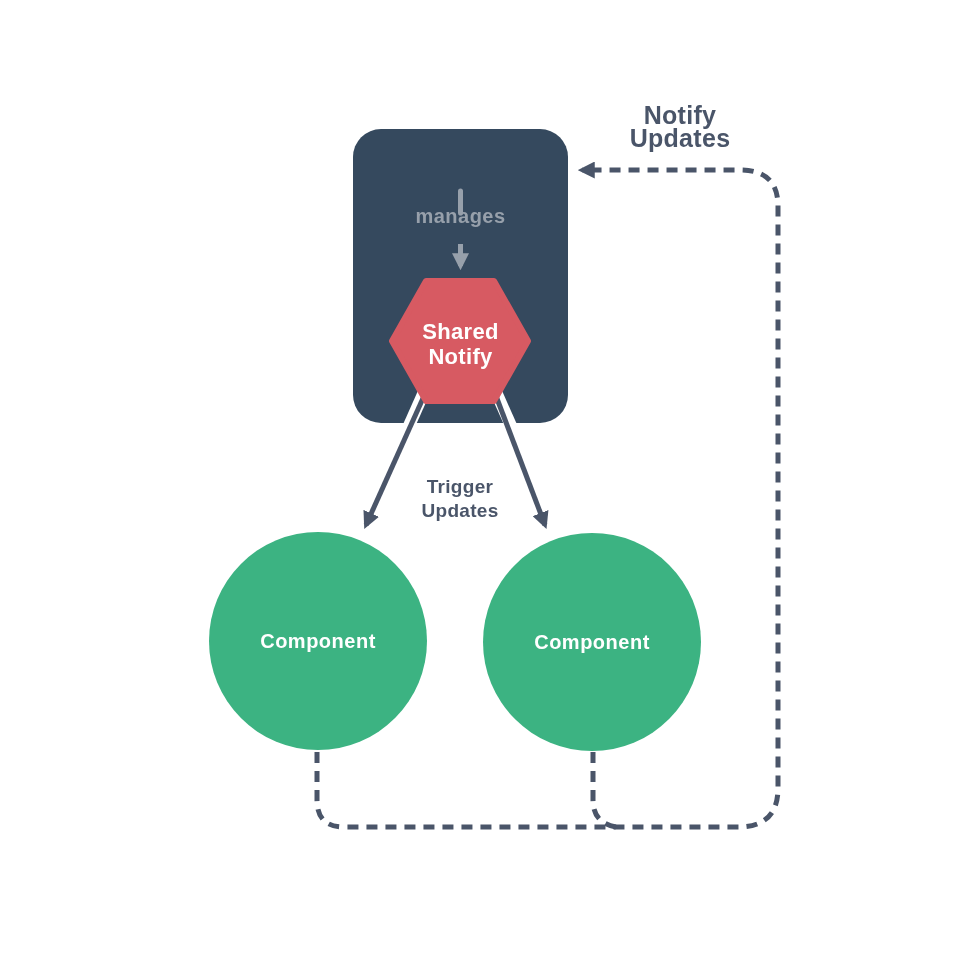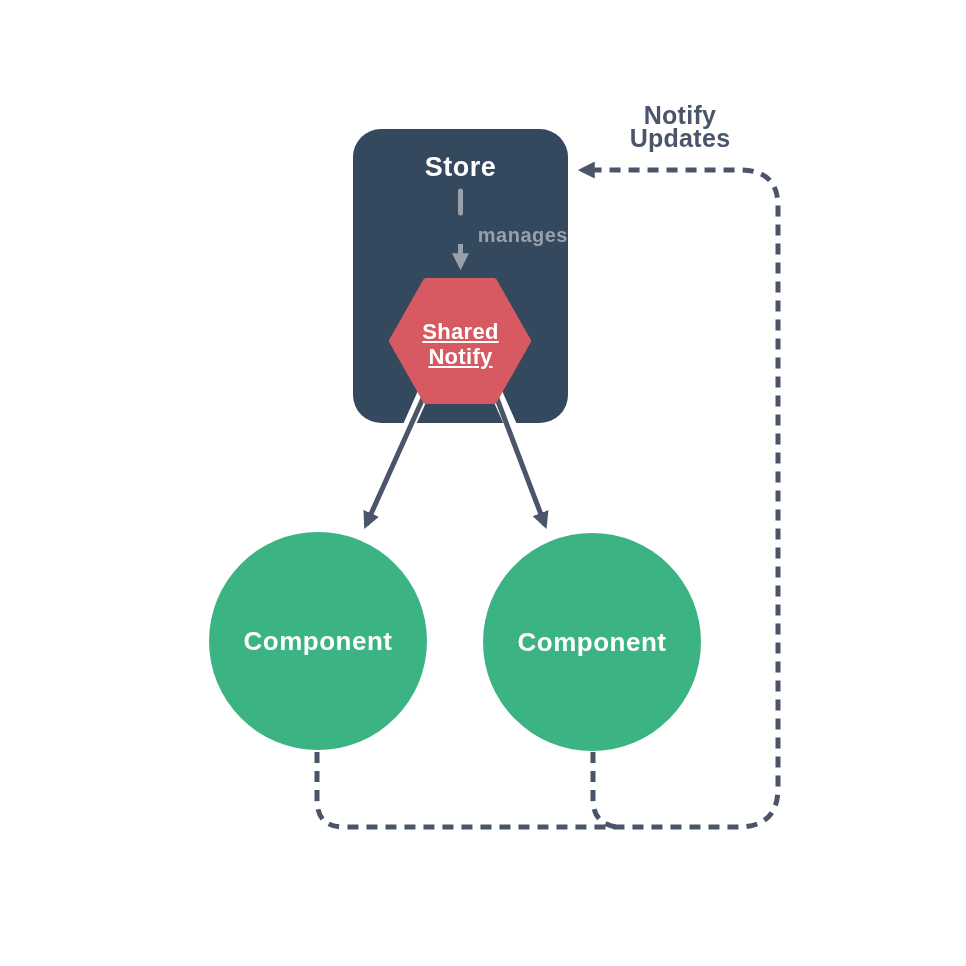--- a/index.html
+++ b/index.html
@@ -37,32 +37,32 @@
   }
   .circle-left{left:209px;top:532px;}
   .circle-right{left:483px;top:533px;}
   .label{position:absolute;z-index:3;text-align:center;font-weight:bold;}
   .store-label{
     left:353px;top:152px;width:215px;
     color:var(--text-on-dark,#fff);
     font-size:27px;letter-spacing:0.5px;
   }
   .manages-label{
-    left:353px;top:224px;width:215px;
+    left:353px;top:205px;width:215px;
     color:var(--muted-gray,#97A0AB);
-    font-size:20px;letter-spacing:0.5px;text-align:right;
+    font-size:20px;letter-spacing:0.5px;
   }
   .shared-state-label{
     left:392px;top:319px;width:137px;
     color:var(--text-on-dark,#fff);
-    font-size:22px;line-height:25px;letter-spacing:0.3px;text-decoration:underline;
+    font-size:22px;line-height:25px;letter-spacing:0.3px;
   }
   .component-label{
     color:var(--text-on-dark,#fff);
-    font-size:26px;letter-spacing:0.5px;
+    font-size:20px;letter-spacing:0.5px;
     font-weight:bold;text-align:right;
   }
   .notify-label{
     left:610px;top:104px;width:140px;
     color:var(--edge-dark,#4A5569);
     font-size:25px;line-height:23px;letter-spacing:0.3px;
   }
   .trigger-label{
     left:380px;top:475px;width:160px;
     color:var(--edge-dark,#4A5569);
@@ -101,28 +101,31 @@
 
     <path d="M 317 752 V 800 Q 317 827 344 827 H 738 Q 778 827 778 788 V 206 Q 778 170 740 170 H 582" marker-end="url(#ah-dark)" fill="none" style="stroke:var(--edge-dark,#4A5569);stroke-width:5;stroke-dasharray:11 8;"></path>
     <path d="M 593 752 V 800 Q 593 823 616 827" fill="none" style="stroke:var(--edge-dark,#4A5569);stroke-width:5;stroke-dasharray:11 8;"></path>
 
     <line x1="460.5" y1="191" x2="460.5" y2="213" style="stroke:var(--muted-gray,#97A0AB);stroke-width:5;stroke-linecap:round;"></line>
     <line x1="460.5" y1="244" x2="460.5" y2="266" marker-end="url(#ah-gray)" style="stroke:var(--muted-gray,#97A0AB);stroke-width:5;"></line>
 
     <polygon points="426,281 494,281 528,341 494,401 426,401 392,341" style="fill:var(--shared-state-bg,#D75A62);stroke:var(--shared-state-bg,#D75A62);stroke-width:6;stroke-linejoin:round;"></polygon>
   </svg>
 
-  <div class="label store-label">Store</div>
 
   <div class="label manages-label">manages</div>
 
   <div class="label shared-state-label">
     <div>Shared</div>
     <div>Notify</div>
   </div>
 
   <div class="label notify-label">
     <div>Notify</div>
     <div>Updates</div>
   </div>
 
+  <div class="label trigger-label">
+    <div>Trigger</div>
+    <div>Updates</div>
+  </div>
 
 </div>
 
 </body></html>

